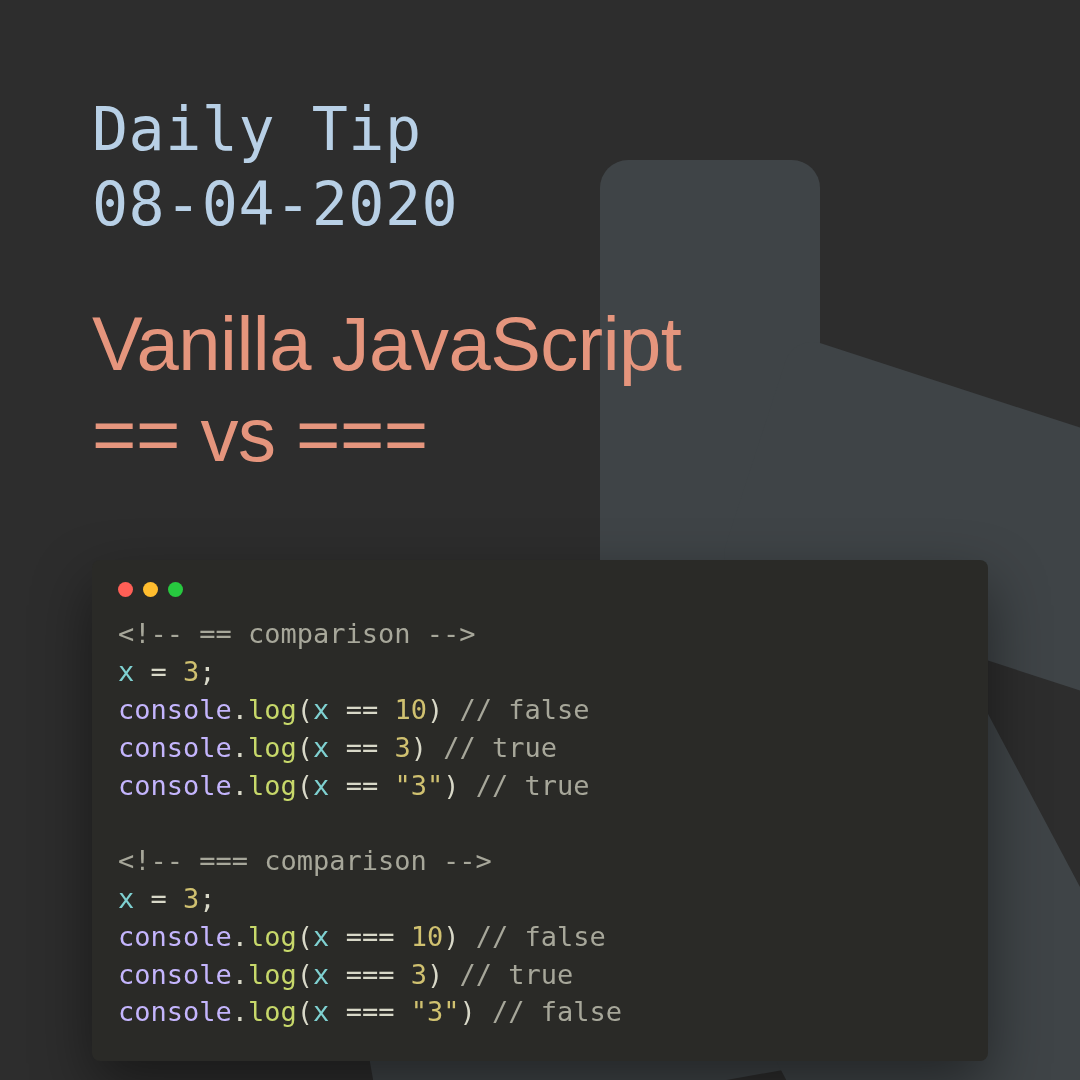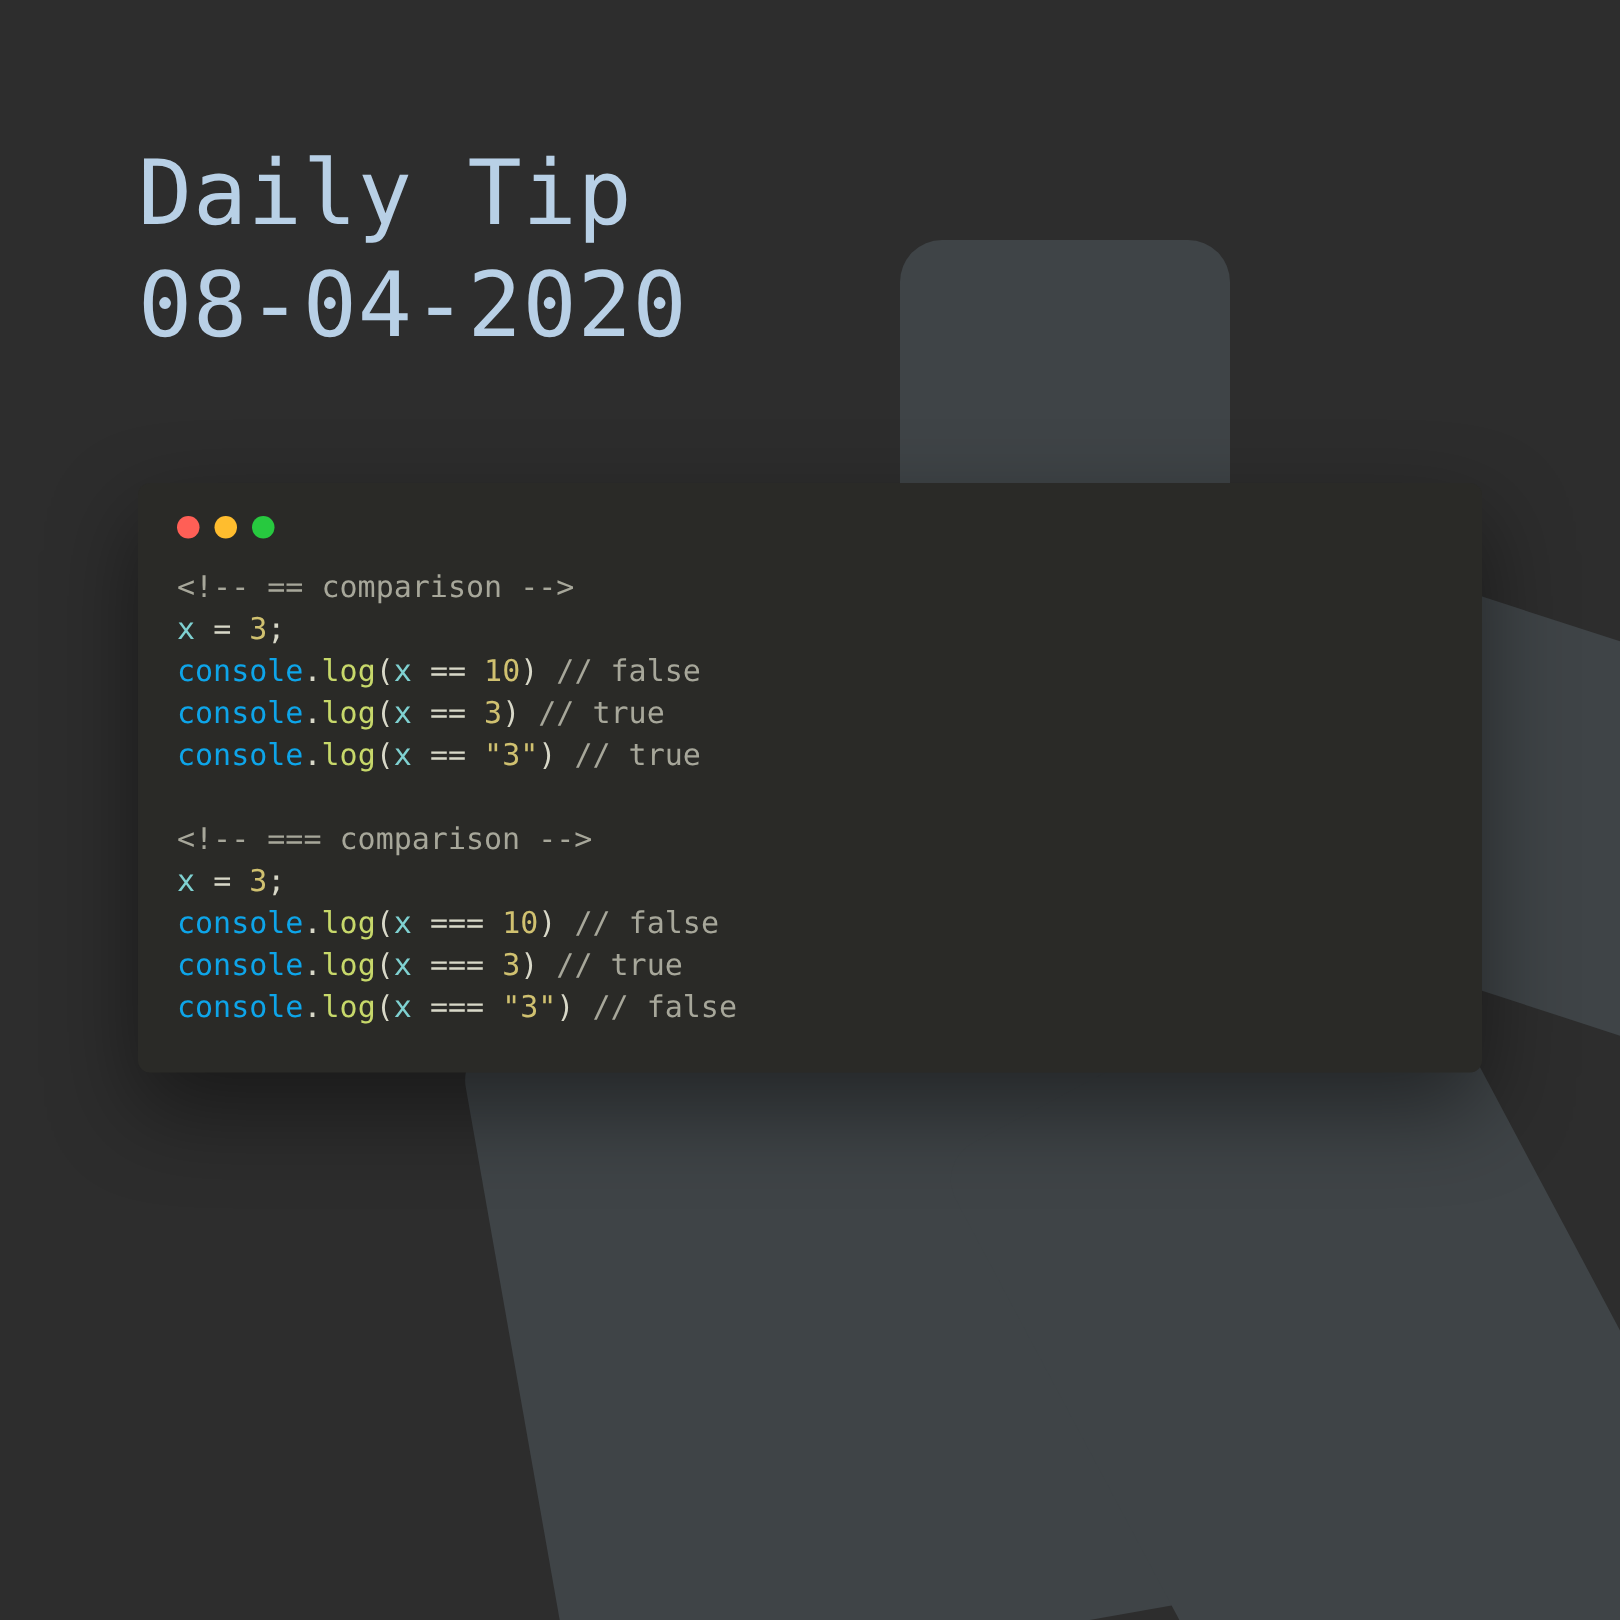--- a/index.html
+++ b/index.html
@@ -49,48 +49,52 @@
     padding: 22px 26px 30px 26px;
   }
   .traffic-lights { display: flex; gap: 10px; margin-bottom: 18px; }
   .dot { width: 15px; height: 15px; border-radius: 50%; }
   .dot-red    { background: #ff5f56; }
   .dot-yellow { background: #ffbd2e; }
   .dot-green  { background: #27c93f; }
 
   .code {
     font-family: ui-monospace, 'SF Mono', Menlo, Monaco, Consolas, monospace;
-    font-size: 20px;
+    font-size: 27px;
     line-height: 1.4;
     white-space: pre;
   }
   .tok-var     { color: #7fd1d1; }
   .tok-default { color: #d8d8c8; }
   .tok-num     { color: #d0c170; }
-  .tok-obj     { color: #0ea5e9; }
+  .tok-obj     { color: #c4b5fd; }
   .tok-punct   { color: #d8d8c8; }
   .tok-fn      { color: #c7d86a; text-align: right; }
   .tok-str     { color: #d0c170; }
   .tok-comment { color: #a7a79a; }
   .code-group { display: block; }
   .code-group + .code-group { margin-top: 1.4em; }
 </style>
 </head>
 <body>
 
 <div class="bg-shape bg-shape-1"></div>
 <div class="bg-shape bg-shape-2"></div>
 <div class="bg-shape bg-shape-3"></div>
 <div class="bg-shape bg-shape-4"></div>
 
 <div class="content">
   <div class="eyebrow">
     <span>Daily Tip</span><br>
     <span>08-04-2020</span>
   </div>
+  <div class="title">
+    <span>Vanilla JavaScript</span><br>
+    <span>== vs ===</span>
+  </div>
 </div>
 
 <div class="code-window">
   <div class="traffic-lights">
     <span class="dot dot-red"></span>
     <span class="dot dot-yellow"></span>
     <span class="dot dot-green"></span>
   </div>
   <div class="code" id="code-root"><div class="code-group"><div><span class="tok-comment">&lt;!-- == comparison --&gt;</span></div><div><span class="tok-var">x</span><span class="tok-default"> = </span><span class="tok-num">3</span><span class="tok-punct">;</span></div><div><span class="tok-obj">console</span><span class="tok-punct">.</span><span class="tok-fn">log</span><span class="tok-punct">(</span><span class="tok-var">x</span><span class="tok-default"> == </span><span class="tok-num">10</span><span class="tok-punct">)</span><span class="tok-comment"> // false</span></div><div><span class="tok-obj">console</span><span class="tok-punct">.</span><span class="tok-fn">log</span><span class="tok-punct">(</span><span class="tok-var">x</span><span class="tok-default"> == </span><span class="tok-num">3</span><span class="tok-punct">)</span><span class="tok-comment"> // true</span></div><div><span class="tok-obj">console</span><span class="tok-punct">.</span><span class="tok-fn">log</span><span class="tok-punct">(</span><span class="tok-var">x</span><span class="tok-default"> == </span><span class="tok-str">"3"</span><span class="tok-punct">)</span><span class="tok-comment"> // true</span></div></div><div class="code-group"><div><span class="tok-comment">&lt;!-- === comparison --&gt;</span></div><div><span class="tok-var">x</span><span class="tok-default"> = </span><span class="tok-num">3</span><span class="tok-punct">;</span></div><div><span class="tok-obj">console</span><span class="tok-punct">.</span><span class="tok-fn">log</span><span class="tok-punct">(</span><span class="tok-var">x</span><span class="tok-default"> === </span><span class="tok-num">10</span><span class="tok-punct">)</span><span class="tok-comment"> // false</span></div><div><span class="tok-obj">console</span><span class="tok-punct">.</span><span class="tok-fn">log</span><span class="tok-punct">(</span><span class="tok-var">x</span><span class="tok-default"> === </span><span class="tok-num">3</span><span class="tok-punct">)</span><span class="tok-comment"> // true</span></div><div><span class="tok-obj">console</span><span class="tok-punct">.</span><span class="tok-fn">log</span><span class="tok-punct">(</span><span class="tok-var">x</span><span class="tok-default"> === </span><span class="tok-str">"3"</span><span class="tok-punct">)</span><span class="tok-comment"> // false</span></div></div></div>
 </div>

